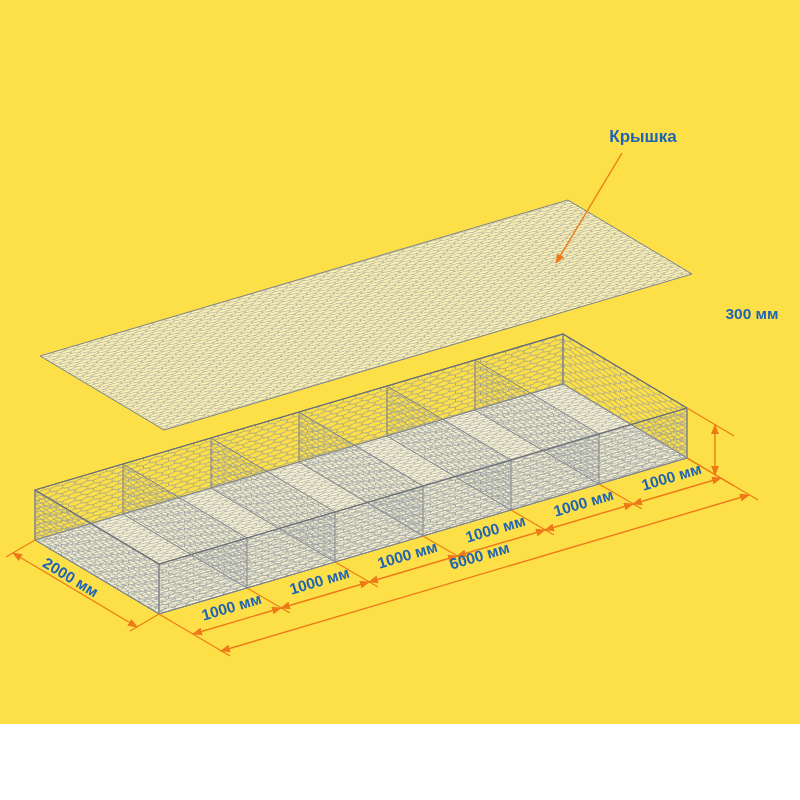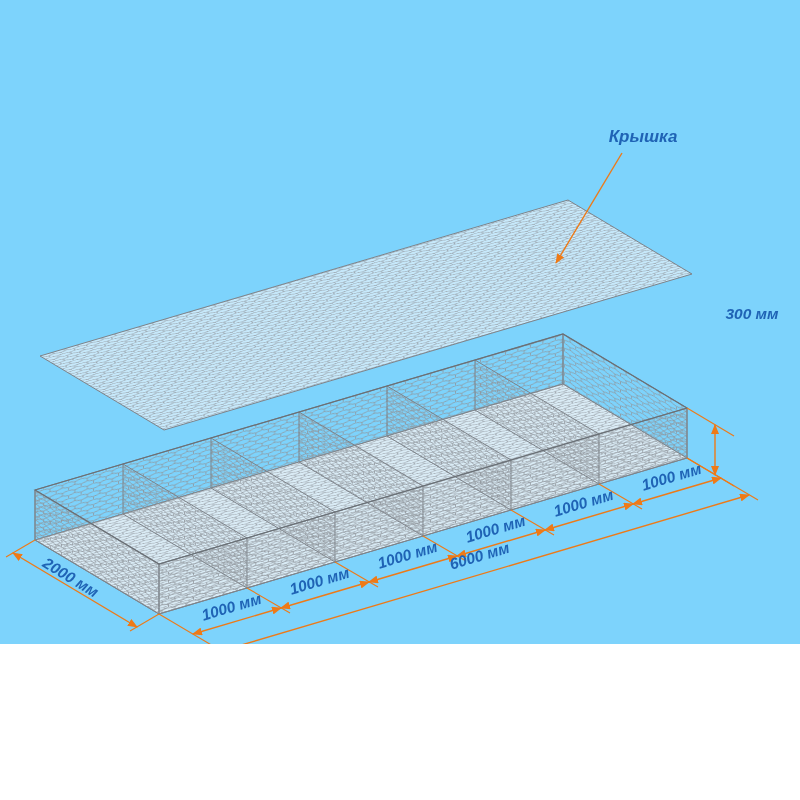--- a/index.html
+++ b/index.html
@@ -4,24 +4,23 @@
 <style>
   html, body {
     margin: 0;
     padding: 0;
     background: #ffffff;
     font-family: "Liberation Sans", sans-serif;
   }
   .canvas {
     position: relative;
     width: 800px;
-    height: 644px;
-    background: #7dd3fc;
+    height: 724px;
+    background: #fde047;
     overflow: hidden;
-    font-style: italic;
   }
   svg { display: block; }
   .face {
     stroke: #7d838a;
     stroke-width: 1;
   }
   .face-underlay { stroke: none; }
   .dim-line {
     stroke: #ee7a17;
     stroke-width: 1.4;

